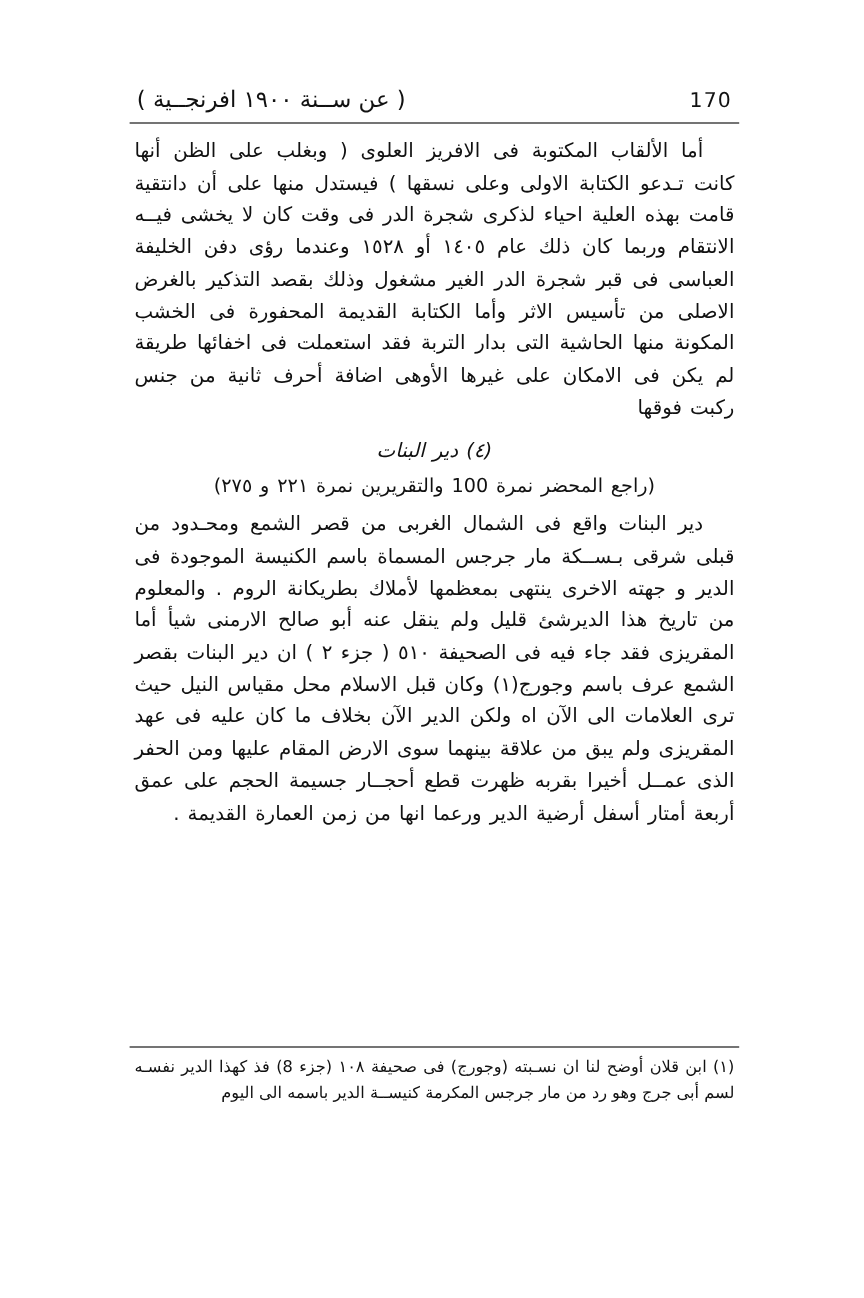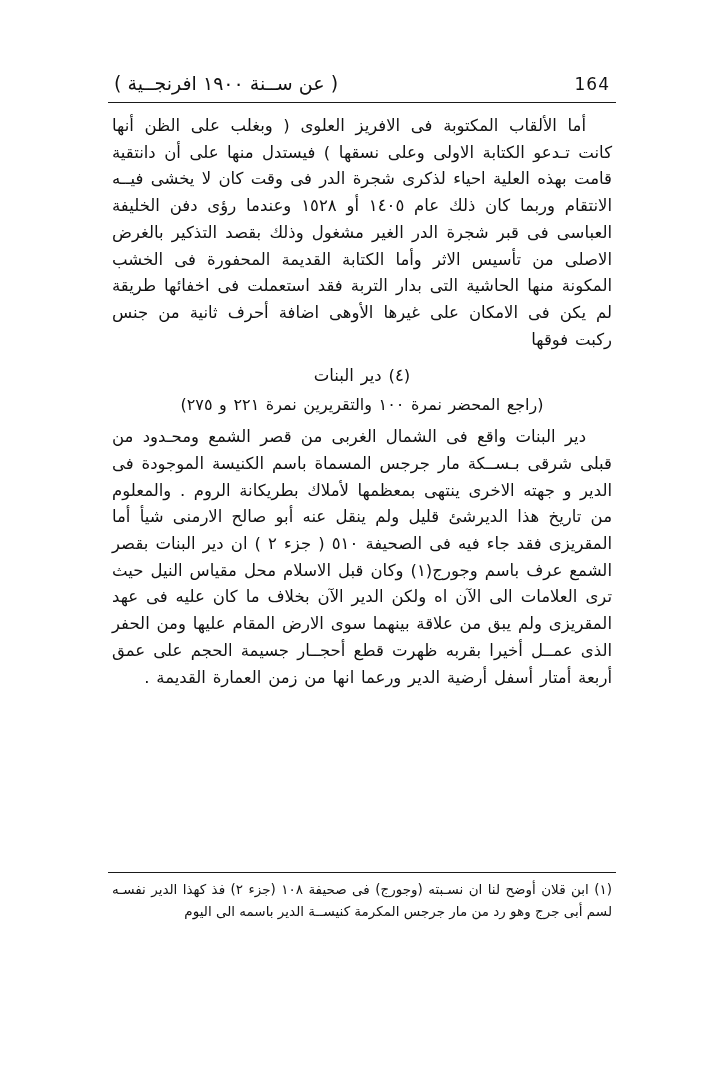--- a/index.html
+++ b/index.html
@@ -68,20 +68,21 @@
     margin: 0 0 2px 0;
     text-indent: 26px;
     word-spacing: 1.5px;
   }
   .section-head {
     text-align: left;
     text-align-last: center;
     text-indent: 0;
     margin: 10px 0 2px 0;
     font-size: 16.5px;
+    font-style: italic;
   }
   .section-sub {
     text-align: center;
     text-align-last: center;
     text-indent: 0;
     margin: 0 0 6px 0;
     font-size: 16px;
   }
   
   .footnote-area {
@@ -107,36 +108,36 @@
 </style>
 </head>
 <body>
 
 <div class="page">
 
   <div class="content-frame">
 
     <div class="header">
       <div class="header-title">( عن ســنة ١٩٠٠ افرنجــية )</div>
-      <div class="page-number">164</div>
+      <div class="page-number">170</div>
     </div>
     <hr class="rule">
 
     <div class="body-text">
       <p class="para">أما الألقاب المكتوبة فى الافريز العلوى ( وبغلب على الظن أنها كانت تـدعو الكتابة الاولى وعلى نسقها ) فيستدل منها على أن دانتقية قامت بهذه العلية احياء لذكرى شجرة الدر فى وقت كان لا يخشى فيــه الانتقام وربما كان ذلك عام ١٤٠٥ أو ١٥٢٨ وعندما رؤى دفن الخليفة العباسى فى قبر شجرة الدر الغير مشغول وذلك بقصد التذكير بالغرض الاصلى من تأسيس الاثر وأما الكتابة القديمة المحفورة فى الخشب المكونة منها الحاشية التى بدار التربة فقد استعملت فى اخفائها طريقة لم يكن فى الامكان على غيرها الأوهى اضافة أحرف ثانية من جنس ركبت فوقها</p>
 
       <p class="para section-head">(٤) دير البنات</p>
-      <p class="para section-sub">(راجع المحضر نمرة ١٠٠ والتقريرين نمرة ٢٢١ و ٢٧٥)</p>
+      <p class="para section-sub">(راجع المحضر نمرة 100 والتقريرين نمرة ٢٢١ و ٢٧٥)</p>
 
       <p class="para">دير البنات واقع فى الشمال الغربى من قصر الشمع ومحـدود من قبلى شرقى بـســكة مار جرجس المسماة باسم الكنيسة الموجودة فى الدير و جهته الاخرى ينتهى بمعظمها لأملاك بطريكانة الروم . والمعلوم من تاريخ هذا الديرشئ قليل ولم ينقل عنه أبو صالح الارمنى شيأ أما المقريزى فقد جاء فيه فى الصحيفة ٥١٠ ( جزء ٢ ) ان دير البنات بقصر الشمع عرف باسم وجورج(١) وكان قبل الاسلام محل مقياس النيل حيث ترى العلامات الى الآن اه ولكن الدير الآن بخلاف ما كان عليه فى عهد المقريزى ولم يبق من علاقة بينهما سوى الارض المقام عليها ومن الحفر الذى عمــل أخيرا بقربه ظهرت قطع أحجــار جسيمة الحجم على عمق أربعة أمتار أسفل أرضية الدير ورعما انها من زمن العمارة القديمة .</p>
     </div>
 
   </div>
 
   <div class="footnote-area">
     <hr class="footnote-rule">
     <p class="footnote">
       <span>(١)</span>
-      <span>ابن قلان أوضح لنا ان نسـبته (وجورج) فى صحيفة ١٠٨ (جزء ٢) فذ كهذا الدير نفسـه لسم أبى جرج وهو رد من مار جرجس المكرمة كنيســة الدير باسمه الى اليوم</span>
+      <span>ابن قلان أوضح لنا ان نسـبته (وجورج) فى صحيفة ١٠٨ (جزء 8) فذ كهذا الدير نفسـه لسم أبى جرج وهو رد من مار جرجس المكرمة كنيســة الدير باسمه الى اليوم</span>
     </p>
   </div>
 
 </div>
 
 </body></html>

